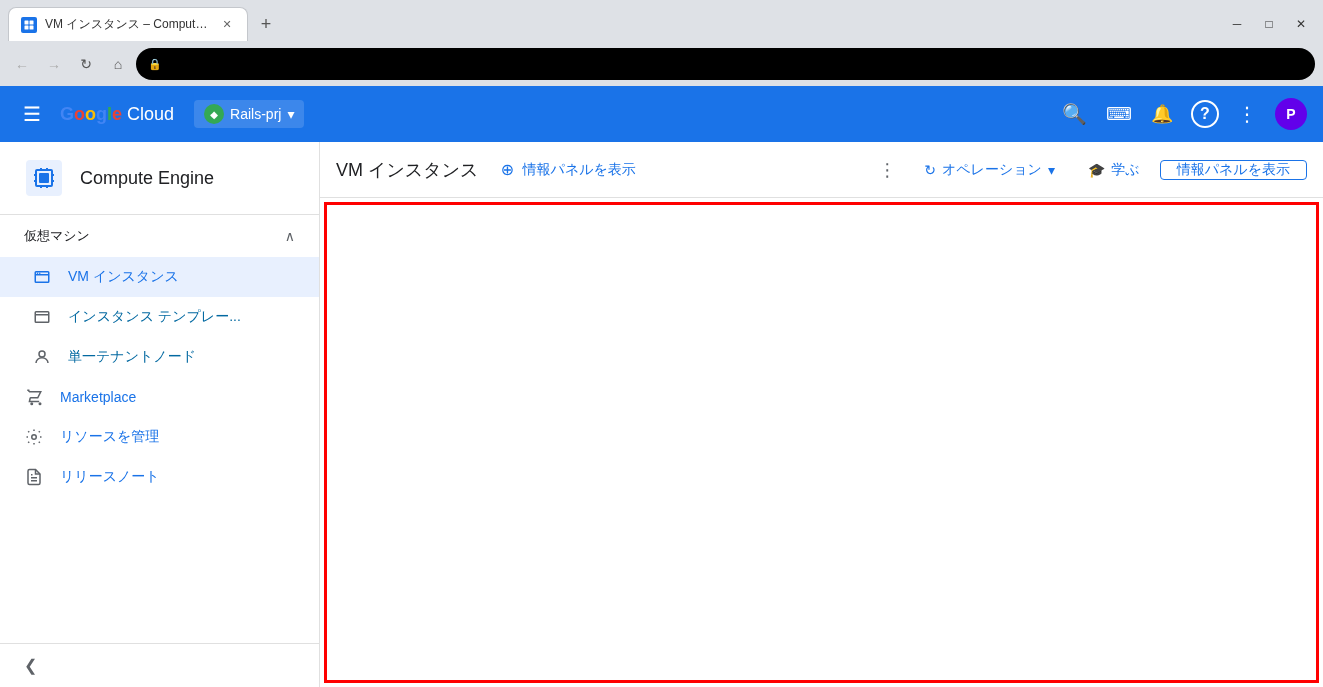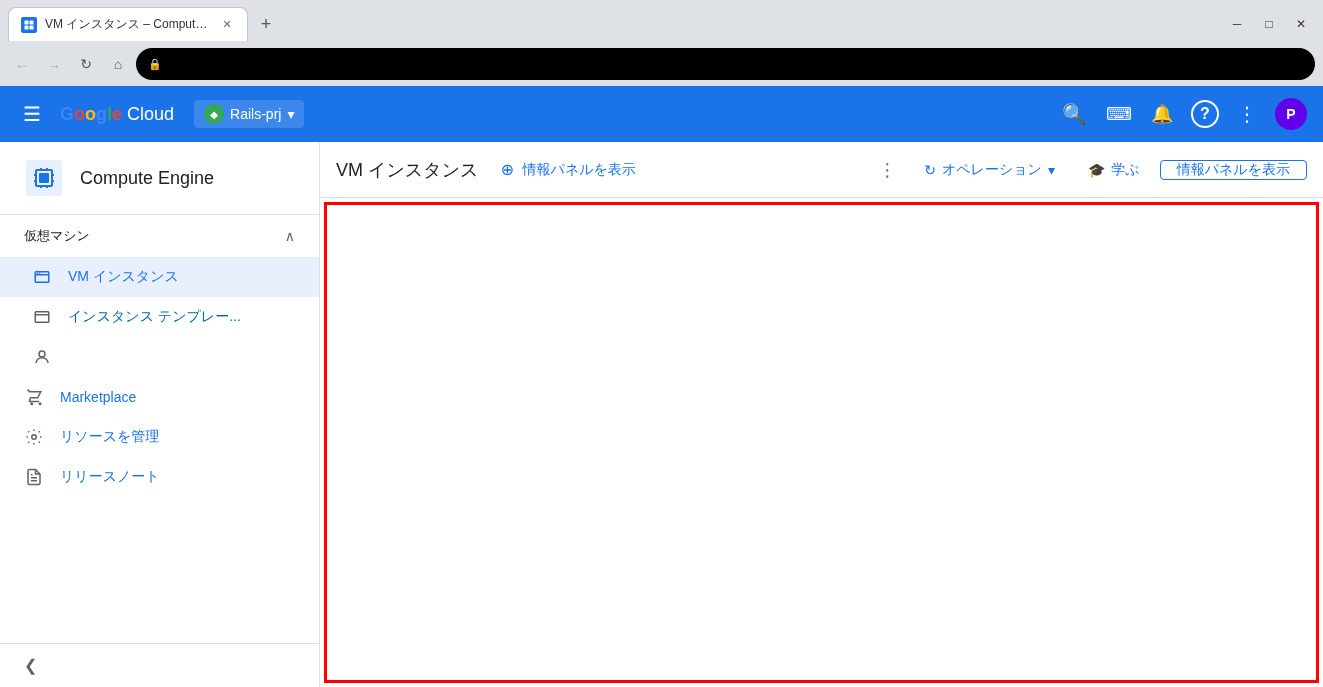--- a/index.html
+++ b/index.html
@@ -546,20 +546,21 @@
           <span class="nav-item-label">インスタンス テンプレー...</span>
         </div>
 
         <div class="nav-item">
           <div class="nav-item-icon">
             <svg width="18" height="18" viewBox="0 0 24 24" fill="none" stroke="#5f6368" stroke-width="2">
               <circle cx="12" cy="8" r="4"></circle>
               <path d="M4 20c0-4 3.6-7 8-7s8 3 8 7"></path>
             </svg>
           </div>
+          <span class="nav-item-label">単一テナントノード</span>
         </div>
       </div>
 
       <div class="sidebar-link">
         <div class="sidebar-link-icon">
           <svg width="18" height="18" viewBox="0 0 24 24" fill="none" stroke="#5f6368" stroke-width="2">
             <path d="M3 3h2l.4 2M7 13h10l4-8H5.4m1.6 8l-1.1 5h13"></path>
             <circle cx="9" cy="21" r="1"></circle>
             <circle cx="20" cy="21" r="1"></circle>
           </svg>

